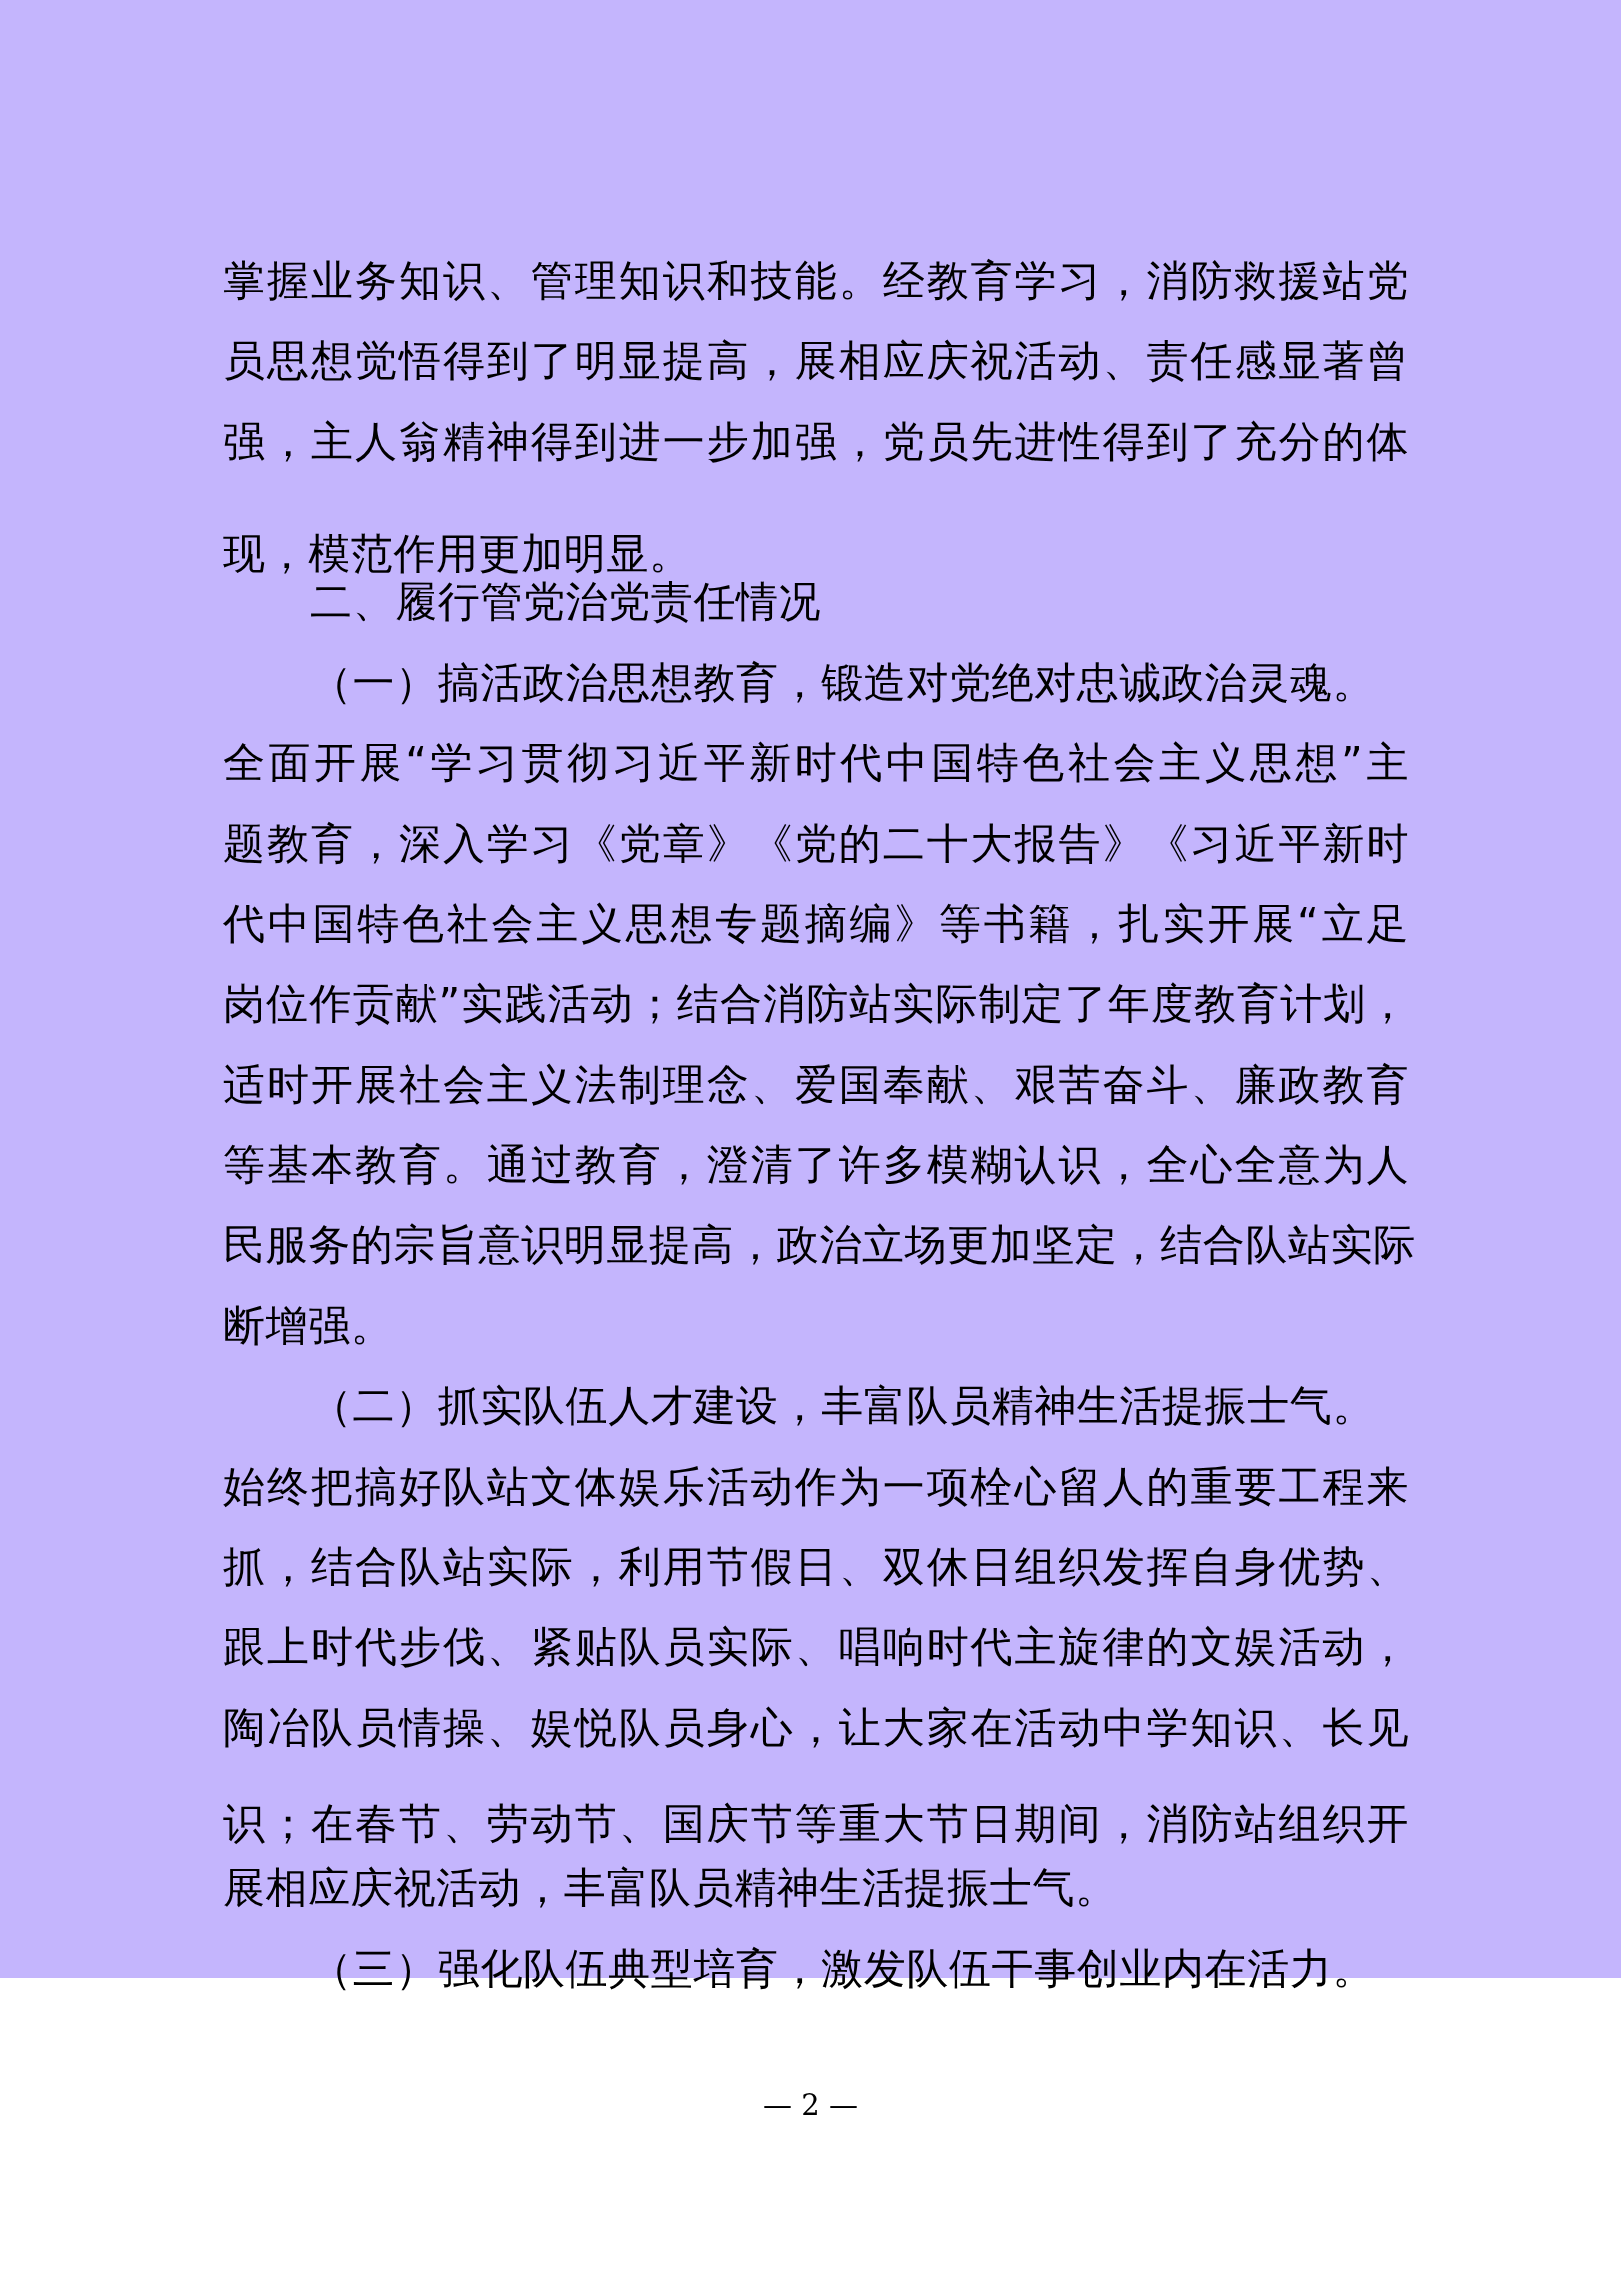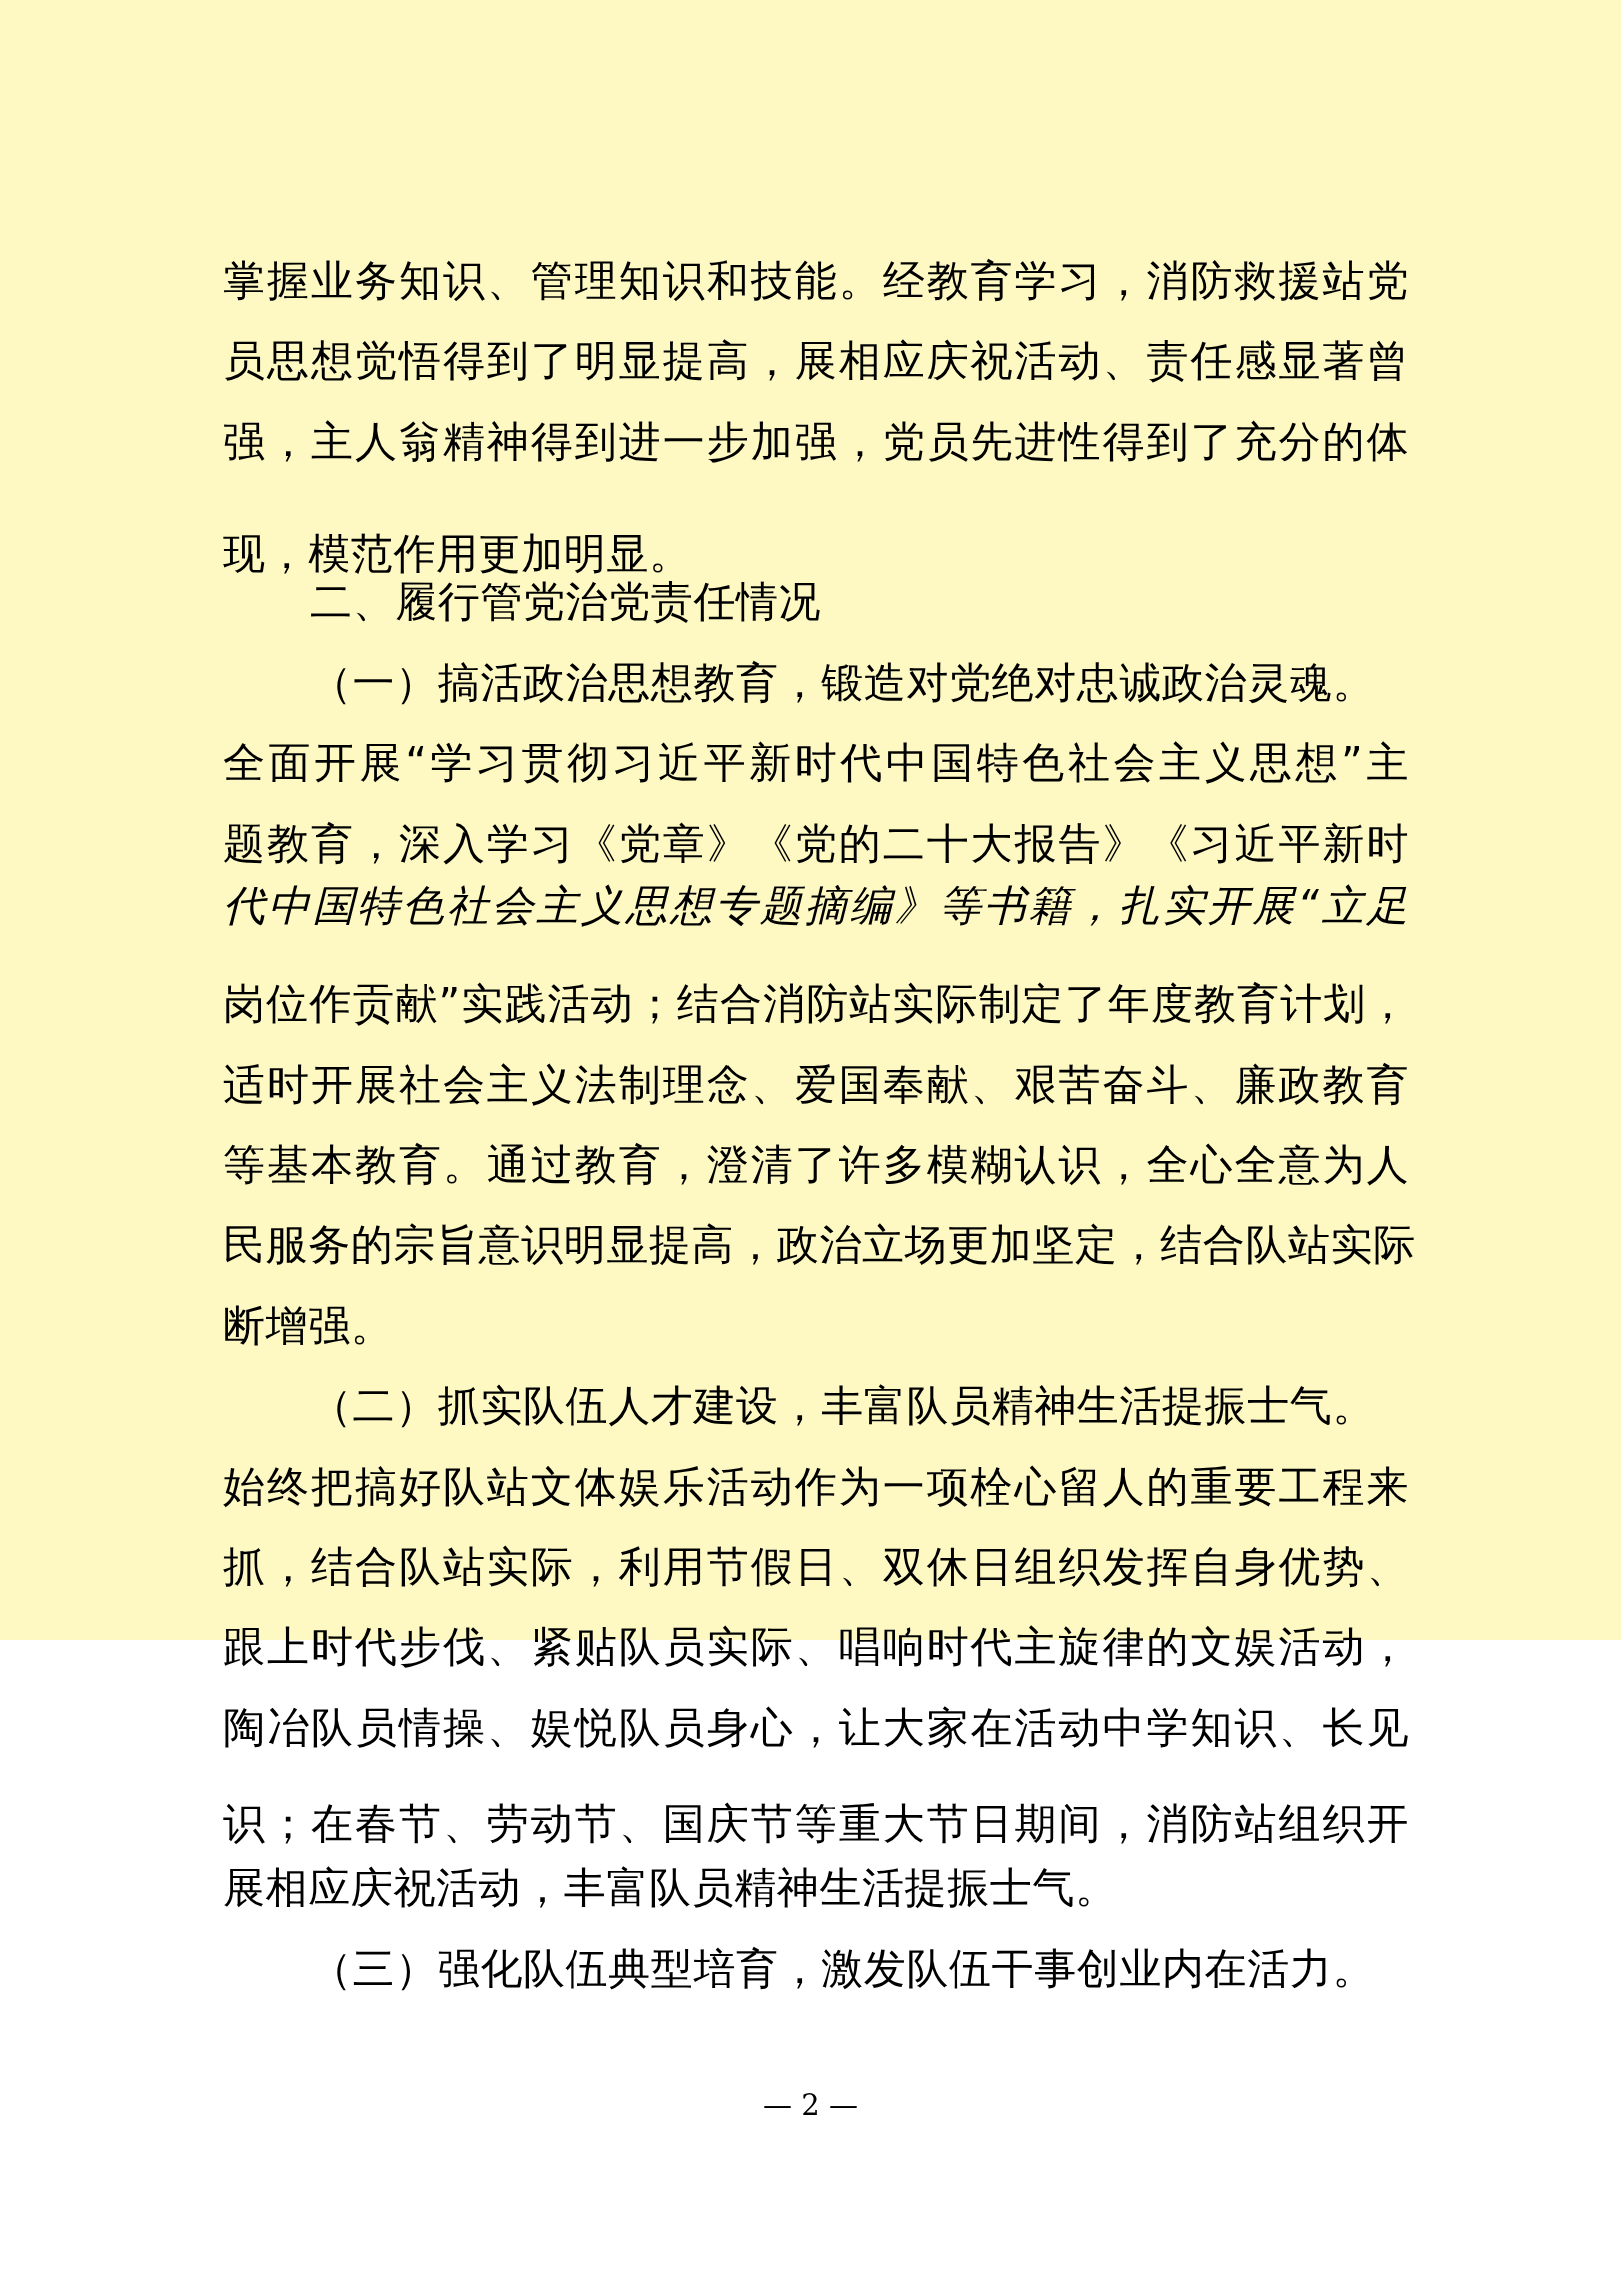--- a/index.html
+++ b/index.html
@@ -1,17 +1,17 @@
 <!DOCTYPE html>
 <html><head>
   <meta charset="utf-8">
   <style>
     html, body { margin: 0; padding: 0; background: #ffffff; }
     body { width: 1621px; height: 2293px; position: relative; overflow: hidden; }
-    .page { position: absolute; left: 0; top: 0; width: 1621px; height: 1640px; background: #fef9c3; }
+    .page { position: absolute; left: 0; top: 0; width: 1621px; height: 1978px; background: #c4b5fd; }
     .line {
       position: absolute;
       left: 223px;
       width: 1186px;
       font-family: "DejaVu Sans", sans-serif;
       font-size: 42px;
       color: #000000;
       white-space: nowrap;
       letter-spacing: 0.6px;
       line-height: 59px;
@@ -34,21 +34,21 @@
 <div class="page">
   <div id="lines">
       <div class="line justify" style="top: 251px;">掌握业务知识、管理知识和技能。经教育学习，消防救援站党</div>
       <div class="line justify" style="top: 331px;">员思想觉悟得到了明显提高，展相应庆祝活动、责任感显著曾</div>
       <div class="line justify" style="top: 412px;">强，主人翁精神得到进一步加强，党员先进性得到了充分的体</div>
       <div class="line" style="top: 492px; margin-top: 32px;">现，模范作用更加明显。</div>
       <div class="line" style="top: 572px; left: 310px; width: 1100px;">二、履行管党治党责任情况</div>
       <div class="line" style="top: 653px; left: 310px; width: 1100px;">（一）搞活政治思想教育，锻造对党绝对忠诚政治灵魂。</div>
       <div class="line justify" style="top: 733px;">全面开展“学习贯彻习近平新时代中国特色社会主义思想”主</div>
       <div class="line justify" style="top: 814px;">题教育，深入学习《党章》《党的二十大报告》《习近平新时</div>
-      <div class="line justify" style="top: 876px; font-style: italic;">代中国特色社会主义思想专题摘编》等书籍，扎实开展“立足</div>
+      <div class="line justify" style="top: 894px;">代中国特色社会主义思想专题摘编》等书籍，扎实开展“立足</div>
       <div class="line justify" style="top: 974px;">岗位作贡献”实践活动；结合消防站实际制定了年度教育计划，</div>
       <div class="line justify" style="top: 1055px;">适时开展社会主义法制理念、爱国奉献、艰苦奋斗、廉政教育</div>
       <div class="line justify" style="top: 1135px;">等基本教育。通过教育，澄清了许多模糊认识，全心全意为人</div>
       <div class="line justify" style="top: 1215px;">民服务的宗旨意识明显提高，政治立场更加坚定，结合队站实际</div>
       <div class="line" style="top: 1296px;">断增强。</div>
       <div class="line" style="top: 1376px; left: 310px; width: 1100px;">（二）抓实队伍人才建设，丰富队员精神生活提振士气。</div>
       <div class="line justify" style="top: 1457px;">始终把搞好队站文体娱乐活动作为一项栓心留人的重要工程来</div>
       <div class="line justify" style="top: 1537px;">抓，结合队站实际，利用节假日、双休日组织发挥自身优势、</div>
       <div class="line justify" style="top: 1617px;">跟上时代步伐、紧贴队员实际、唱响时代主旋律的文娱活动，</div>
       <div class="line justify" style="top: 1698px;">陶冶队员情操、娱悦队员身心，让大家在活动中学知识、长见</div>

